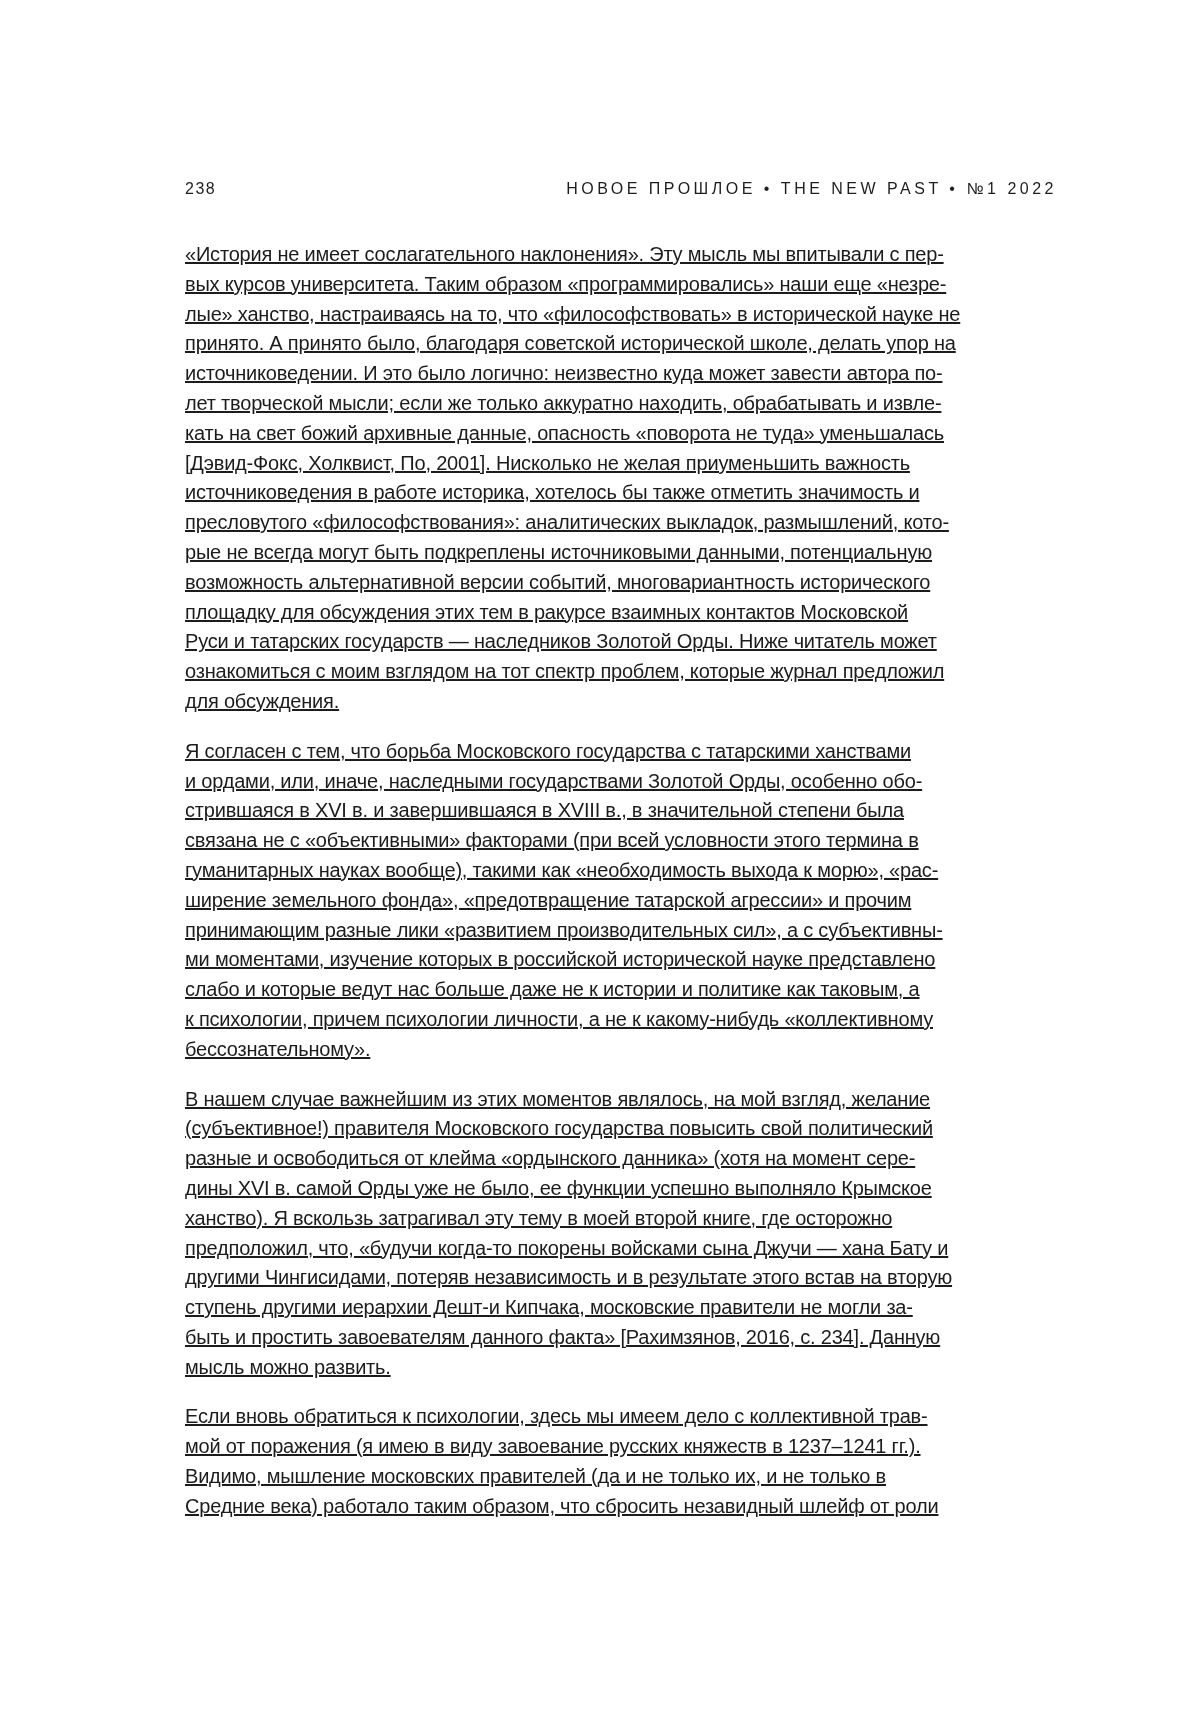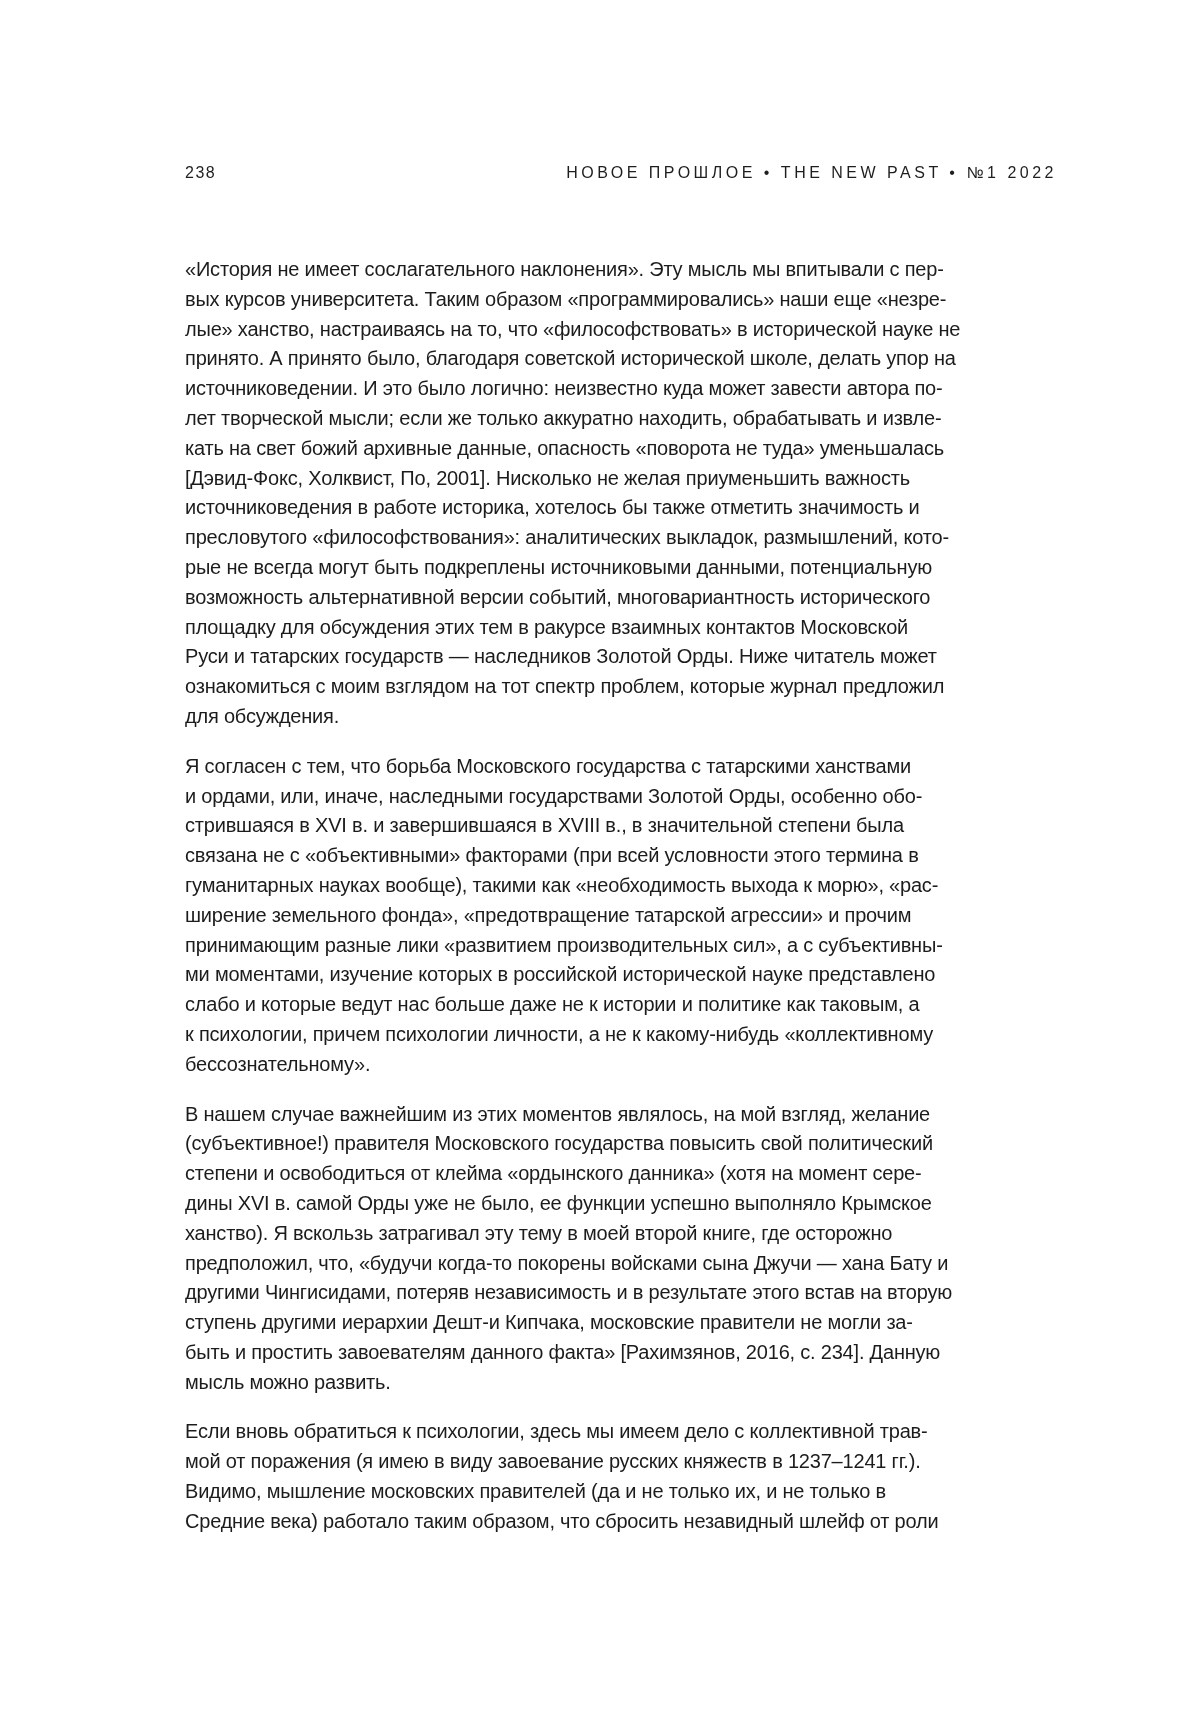--- a/index.html
+++ b/index.html
@@ -11,44 +11,45 @@
     position: relative;
     width: 1200px;
     height: 1714px;
     background: #ffffff;
     overflow: hidden;
     font-family: "Liberation Sans", "DejaVu Sans", sans-serif;
     color: #1c1c1c;
   }
   .running-head {
     position: absolute;
-    top: 164px;
+    top: 180px;
     left: 185px;
     right: 143px;
     display: flex;
     justify-content: space-between;
     align-items: baseline;
     font-size: 16px;
     color: #1e1e1e;
     text-align: center;
   }
   .page-number {
     letter-spacing: 1.5px;
     font-weight: 400;
   }
   .journal-title {
     letter-spacing: 3.5px;
     font-weight: 400;
     white-space: nowrap;
   }
   .body-text {
     position: absolute;
-    top: 255px;
+    top: 240px;
     left: 185px;
     width: 875px;
+    text-decoration: underline;
   }
   .paragraph {
     margin: 0 0 20px 0;
     padding: 0;
   }
   .line {
     display: block;
     white-space: pre;
     font-size: 20px;
     line-height: 29.8px;
@@ -94,21 +95,21 @@
         <span class="line">ширение земельного фонда», «предотвращение татарской агрессии» и прочим</span>
         <span class="line">принимающим разные лики «развитием производительных сил», а с субъективны-</span>
         <span class="line">ми моментами, изучение которых в российской исторической науке представлено</span>
         <span class="line">слабо и которые ведут нас больше даже не к истории и политике как таковым, а</span>
         <span class="line">к психологии, причем психологии личности, а не к какому-нибудь «коллективному</span>
         <span class="line">бессознательному».</span>
       </p>
       <p class="paragraph">
         <span class="line">В нашем случае важнейшим из этих моментов являлось, на мой взгляд, желание</span>
         <span class="line">(субъективное!) правителя Московского государства повысить свой политический</span>
-        <span class="line">степени и освободиться от клейма «ордынского данника» (хотя на момент сере-</span>
+        <span class="line">разные и освободиться от клейма «ордынского данника» (хотя на момент сере-</span>
         <span class="line">дины XVI в. самой Орды уже не было, ее функции успешно выполняло Крымское</span>
         <span class="line">ханство). Я вскользь затрагивал эту тему в моей второй книге, где осторожно</span>
         <span class="line">предположил, что, «будучи когда-то покорены войсками сына Джучи — хана Бату и</span>
         <span class="line">другими Чингисидами, потеряв независимость и в результате этого встав на вторую</span>
         <span class="line">ступень другими иерархии Дешт-и Кипчака, московские правители не могли за-</span>
         <span class="line">быть и простить завоевателям данного факта» [Рахимзянов, 2016, с. 234]. Данную</span>
         <span class="line">мысль можно развить.</span>
       </p>
       <p class="paragraph">
         <span class="line">Если вновь обратиться к психологии, здесь мы имеем дело с коллективной трав-</span>

